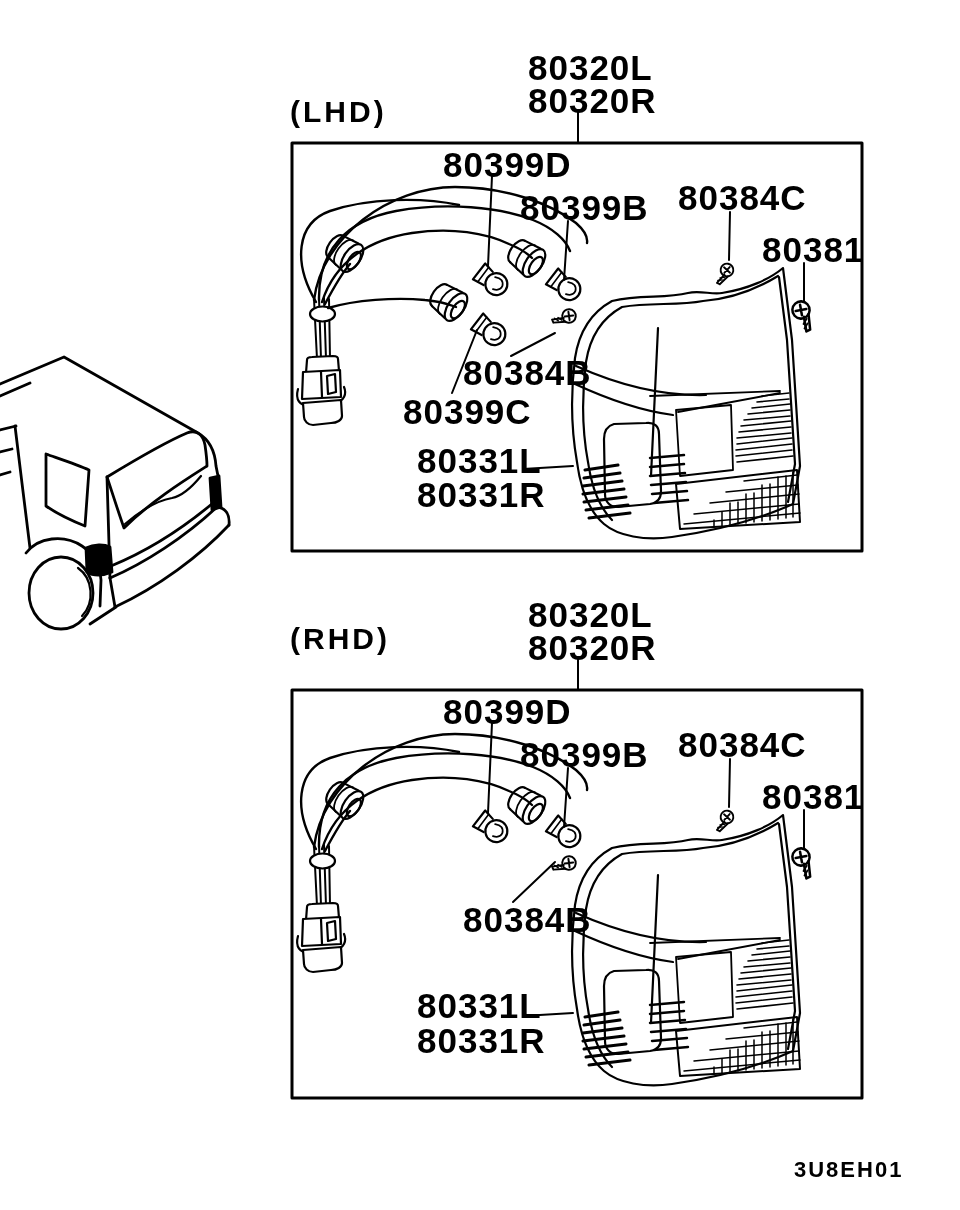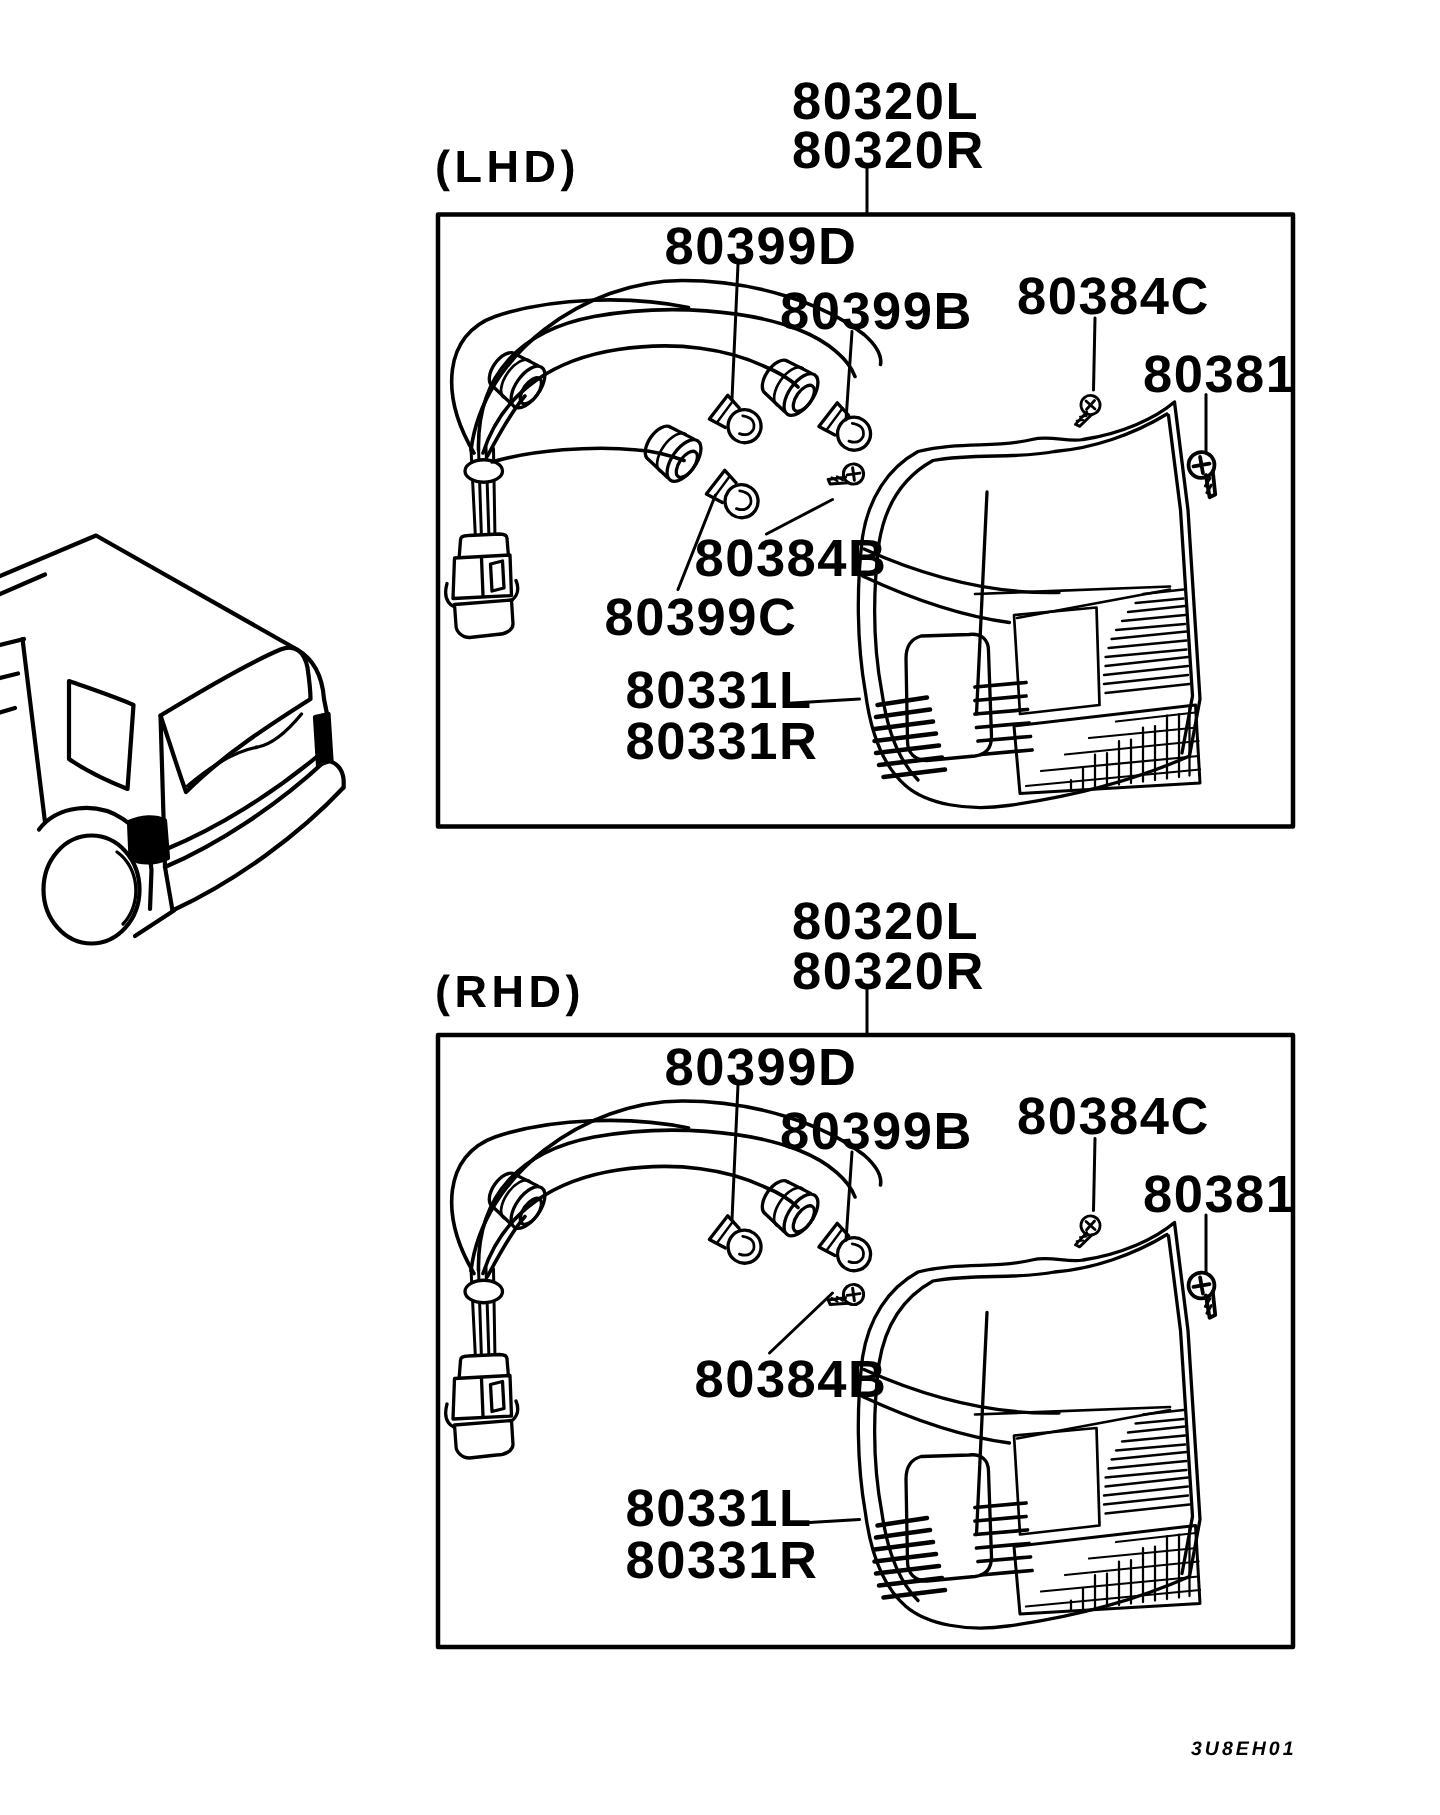--- a/index.html
+++ b/index.html
@@ -2,21 +2,21 @@
 <html><head>
 <meta charset="utf-8">
 <style>
   html,body{margin:0;padding:0;background:#fff;}
   .sheet{position:relative;width:960px;height:1210px;background:#ffffff;overflow:hidden;
          font-family:"Liberation Sans", sans-serif;}
   .art{position:absolute;left:0;top:0;}
   .pn{position:absolute;font-weight:bold;font-size:35px;line-height:1;letter-spacing:1px;
       color:#000;white-space:nowrap;}
   .caption{font-size:30px;letter-spacing:3px;}
-  .code{font-size:13px;letter-spacing:2px;font-style:italic;}
+  .code{font-size:22px;letter-spacing:2px;}
 </style>
 </head>
 <body>
 
 <div class="sheet">
 
   <svg class="art" width="960" height="1210" viewBox="0 0 960 1210" fill="none" stroke="#000" stroke-width="2.2" stroke-linecap="round" stroke-linejoin="round">
 
     <defs>
 
@@ -182,21 +182,21 @@
   <div class="pn" style="left:528px;top:83px">80320R</div>
   <div class="pn" style="left:443px;top:147px">80399D</div>
   <div class="pn" style="left:520px;top:190px">80399B</div>
   <div class="pn" style="left:678px;top:180px">80384C</div>
   <div class="pn" style="left:762px;top:232px">80381</div>
   <div class="pn" style="left:463px;top:355px">80384B</div>
   <div class="pn" style="left:403px;top:394px">80399C</div>
   <div class="pn" style="left:417px;top:443px">80331L</div>
   <div class="pn" style="left:417px;top:477px">80331R</div>
 
-  <div class="pn caption" style="left:290px;top:647px">(RHD)</div>
+  <div class="pn caption" style="left:290px;top:624px">(RHD)</div>
   <div class="pn" style="left:528px;top:597px">80320L</div>
   <div class="pn" style="left:528px;top:630px">80320R</div>
   <div class="pn" style="left:443px;top:694px">80399D</div>
   <div class="pn" style="left:520px;top:737px">80399B</div>
   <div class="pn" style="left:678px;top:727px">80384C</div>
   <div class="pn" style="left:762px;top:779px">80381</div>
   <div class="pn" style="left:463px;top:902px">80384B</div>
   <div class="pn" style="left:417px;top:988px">80331L</div>
   <div class="pn" style="left:417px;top:1023px">80331R</div>
 

